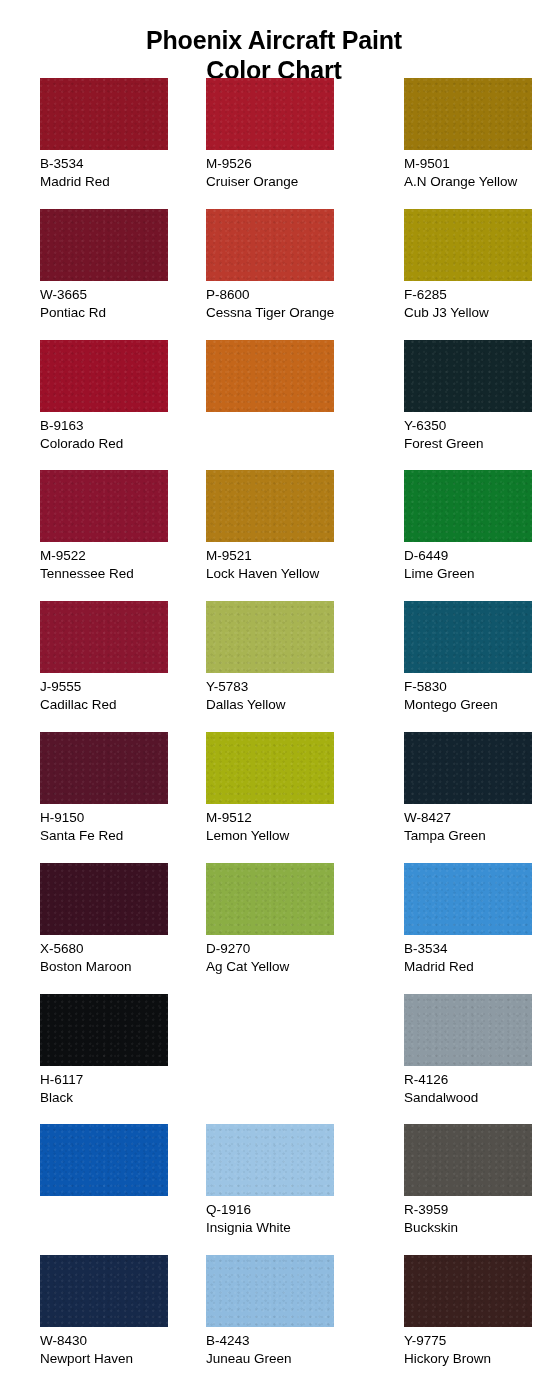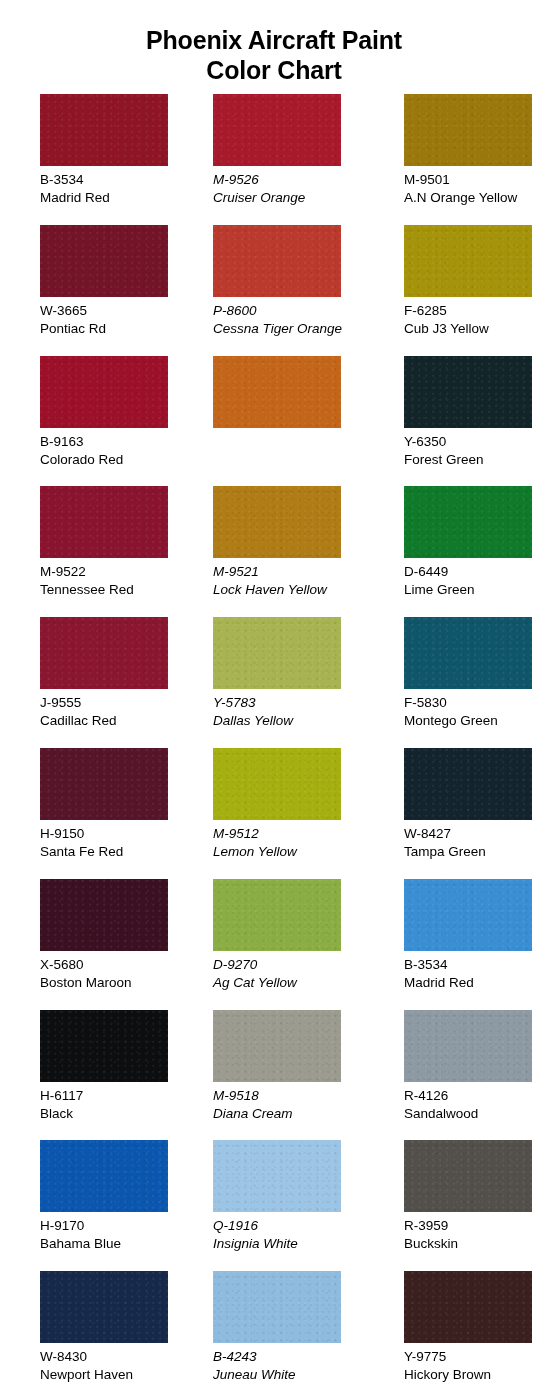--- a/index.html
+++ b/index.html
@@ -42,24 +42,23 @@
     width: 550px;
   }
   .swatch-row {
     position: relative;
     height: 130.8px;
   }
   .swatch-cell {
     position: absolute;
     top: 0;
     width: 128px;
-    margin-top: 16px;
   }
   .swatch-cell.col-0 { left: 40px; }
-  .swatch-cell.col-1 { left: 213px; font-style: italic; }
+  .swatch-cell.col-1 { left: 206px; }
   .swatch-cell.col-2 { left: 404px; }
 
   .swatch-chip {
     width: 128px;
     height: 72px;
     display: block;
     background-color: #cccccc;
     background-repeat: repeat;
     position: relative;
   }
@@ -257,42 +256,31 @@
       </div>
     </div>
     <div class="swatch-row">
       <div class="swatch-cell col-0">
         <div class="swatch-chip" style="background-color: rgb(12, 14, 16);"></div>
         <div class="swatch-labels">
           <span class="swatch-code">H-6117</span>
           <span class="swatch-name">Black</span>
         </div>
       </div>
-      <div class="swatch-cell col-1">
-        <div class="swatch-chip" style="background-color: rgb(155, 155, 144);"></div>
-        <div class="swatch-labels">
-          <span class="swatch-code">M-9518</span>
-          <span class="swatch-name">Diana Cream</span>
-        </div>
-      </div>
       <div class="swatch-cell col-2">
         <div class="swatch-chip" style="background-color: rgb(141, 154, 163);"></div>
         <div class="swatch-labels">
           <span class="swatch-code">R-4126</span>
           <span class="swatch-name">Sandalwood</span>
         </div>
       </div>
     </div>
     <div class="swatch-row">
       <div class="swatch-cell col-0">
         <div class="swatch-chip" style="background-color: rgb(11, 87, 176);"></div>
-        <div class="swatch-labels">
-          <span class="swatch-code">H-9170</span>
-          <span class="swatch-name">Bahama Blue</span>
-        </div>
       </div>
       <div class="swatch-cell col-1">
         <div class="swatch-chip" style="background-color: rgb(156, 196, 228);"></div>
         <div class="swatch-labels">
           <span class="swatch-code">Q-1916</span>
           <span class="swatch-name">Insignia White</span>
         </div>
       </div>
       <div class="swatch-cell col-2">
         <div class="swatch-chip" style="background-color: rgb(83, 80, 75);"></div>
@@ -307,21 +295,21 @@
         <div class="swatch-chip" style="background-color: rgb(22, 41, 74);"></div>
         <div class="swatch-labels">
           <span class="swatch-code">W-8430</span>
           <span class="swatch-name">Newport Haven</span>
         </div>
       </div>
       <div class="swatch-cell col-1">
         <div class="swatch-chip" style="background-color: rgb(143, 187, 223);"></div>
         <div class="swatch-labels">
           <span class="swatch-code">B-4243</span>
-          <span class="swatch-name">Juneau White</span>
+          <span class="swatch-name">Juneau Green</span>
         </div>
       </div>
       <div class="swatch-cell col-2">
         <div class="swatch-chip" style="background-color: rgb(58, 32, 30);"></div>
         <div class="swatch-labels">
           <span class="swatch-code">Y-9775</span>
           <span class="swatch-name">Hickory Brown</span>
         </div>
       </div>
     </div>

